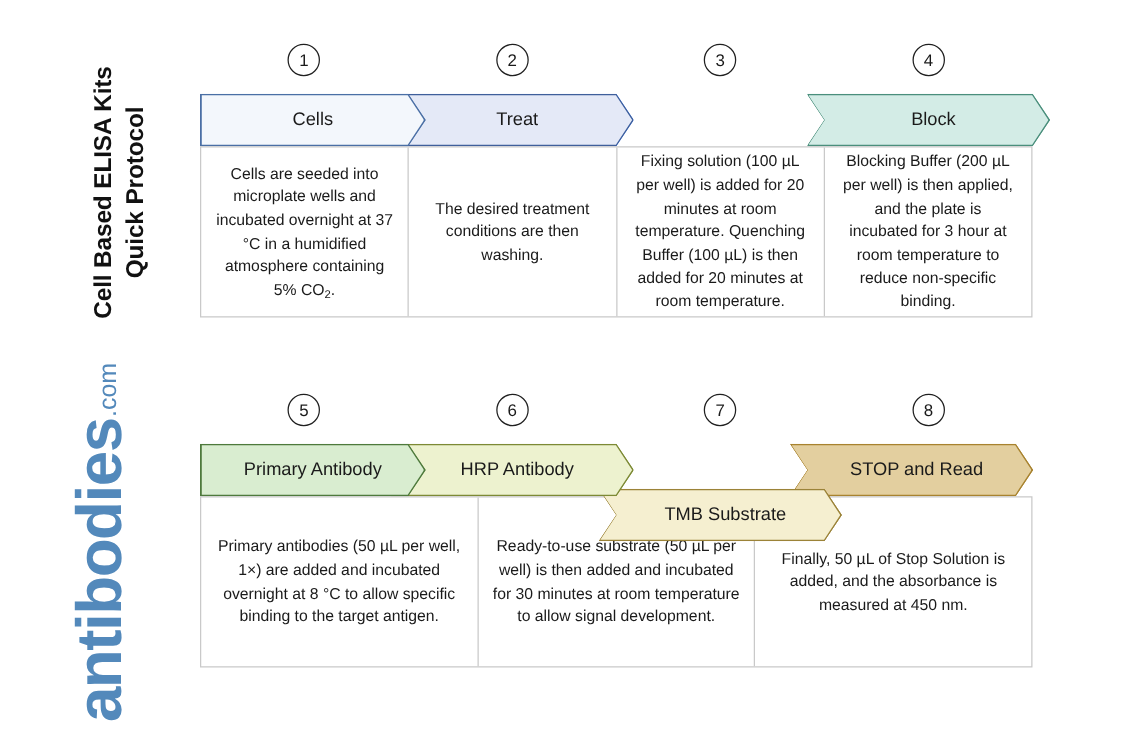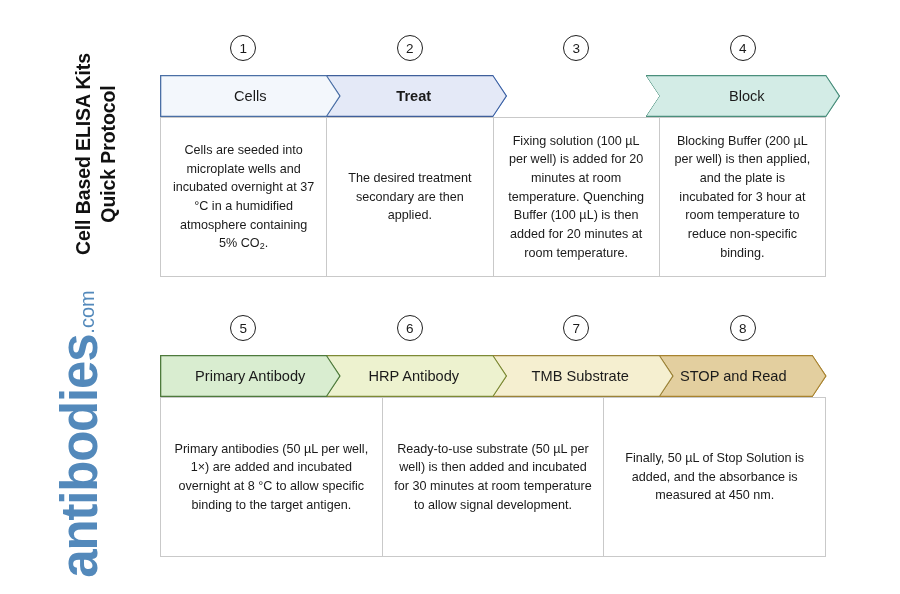--- a/index.html
+++ b/index.html
@@ -52,21 +52,21 @@
     font-size:14.6px;color:#1a1a1a;box-sizing:border-box;
     -webkit-clip-path:polygon(0 0,calc(100% - 14px) 0,100% 50%,calc(100% - 14px) 100%,0 100%,14px 50%);
     clip-path:polygon(0 0,calc(100% - 14px) 0,100% 50%,calc(100% - 14px) 100%,0 100%,14px 50%);
   }
   .chev.first{
     -webkit-clip-path:polygon(0 0,calc(100% - 14px) 0,100% 50%,calc(100% - 14px) 100%,0 100%);
     clip-path:polygon(0 0,calc(100% - 14px) 0,100% 50%,calc(100% - 14px) 100%,0 100%);
   }
   .chev-label{position:relative;z-index:2;padding:0 6px;text-align:center;}
 
-  .bodies{position:relative;width:666px;height:160px;
+  .bodies{position:relative;width:666px;height:137px;
     border:1px solid #c9c9c9;box-sizing:border-box;background:#fff;
     display:flex;}
   .body-cell{
     flex:1 1 0;box-sizing:border-box;border-right:1px solid #c9c9c9;
     display:flex;align-items:center;justify-content:center;
     padding:6px 11px;
   }
   .body-cell:last-child{border-right:none;}
   .body-text{
     font-size:12.6px;line-height:1.48;text-align:center;color:#1a1a1a;
@@ -92,37 +92,37 @@
         <div class="num-circle" style="left: 236.75px;">2</div>
         <div class="num-circle" style="left: 403.25px;">3</div>
         <div class="num-circle" style="left: 569.75px;">4</div>
       </div>
     <div class="chev-band">
         <div class="chev first" style="left: 0px; width: 180.5px; background: rgb(74, 111, 165); z-index: 4;">
           <div style="position: absolute; inset: 0px; background: rgb(74, 111, 165);"></div>
           <div style="position: absolute; inset: 1.3px; background: rgb(243, 247, 252); clip-path: polygon(0px 0px, calc(100% - 13px) 0px, 100% 50%, calc(100% - 13px) 100%, 0px 100%);"></div>
           <div class="chev-label" style="position: absolute; inset: 0px; display: flex; align-items: center; justify-content: center;">Cells</div>
         </div>
-        <div class="chev" style="left: 152.5px; width: 194.5px; background: #3b82f6; z-index: 3; font-weight: bold;">
+        <div class="chev" style="left: 152.5px; width: 194.5px; background: #3b82f6; z-index: 3;">
           <div style="position: absolute; inset: 0px; background: rgb(63, 95, 155);"></div>
           <div style="position: absolute; inset: 1.3px; background: rgb(228, 233, 247); clip-path: polygon(0px 0px, calc(100% - 13px) 0px, 100% 50%, calc(100% - 13px) 100%, 0px 100%, 13px 50%);"></div>
           <div class="chev-label" style="position: absolute; inset: 0px; display: flex; align-items: center; justify-content: center; padding-left: 14px;">Treat</div>
         </div>
         <div class="chev" style="left: 485.5px; width: 194.5px; background: rgb(74, 143, 124); z-index: 1;">
           <div style="position: absolute; inset: 0px; background: rgb(74, 143, 124);"></div>
           <div style="position: absolute; inset: 1.3px; background: rgb(211, 236, 230); clip-path: polygon(0px 0px, calc(100% - 13px) 0px, 100% 50%, calc(100% - 13px) 100%, 0px 100%, 13px 50%);"></div>
           <div class="chev-label" style="position: absolute; inset: 0px; display: flex; align-items: center; justify-content: center; padding-left: 14px;">Block</div>
         </div>
       </div>
     <div class="bodies">
         <div class="body-cell">
           <div class="body-text">Cells are seeded into microplate wells and incubated overnight at 37 °C in a humidified atmosphere containing 5% CO<sub>2</sub>.</div>
         </div>
         <div class="body-cell">
-          <div class="body-text">The desired treatment secondary are then applied.</div>
+          <div class="body-text">The desired treatment conditions are then washing.</div>
         </div>
         <div class="body-cell">
           <div class="body-text">Fixing solution (100 µL per well) is added for 20 minutes at room temperature. Quenching Buffer (100 µL) is then added for 20 minutes at room temperature.</div>
         </div>
         <div class="body-cell">
           <div class="body-text">Blocking Buffer (200 µL per well) is then applied, and the plate is incubated for 3 hour at room temperature to reduce non-specific binding.</div>
         </div>
       </div>
   </div>
 
@@ -137,21 +137,21 @@
         <div class="chev first" style="left: 0px; width: 180.5px; background: rgb(78, 122, 60); z-index: 4;">
           <div style="position: absolute; inset: 0px; background: rgb(78, 122, 60);"></div>
           <div style="position: absolute; inset: 1.3px; background: rgb(217, 237, 208); clip-path: polygon(0px 0px, calc(100% - 13px) 0px, 100% 50%, calc(100% - 13px) 100%, 0px 100%);"></div>
           <div class="chev-label" style="position: absolute; inset: 0px; display: flex; align-items: center; justify-content: center;">Primary Antibody</div>
         </div>
         <div class="chev" style="left: 152.5px; width: 194.5px; background: rgb(125, 138, 53); z-index: 3;">
           <div style="position: absolute; inset: 0px; background: rgb(125, 138, 53);"></div>
           <div style="position: absolute; inset: 1.3px; background: rgb(237, 242, 207); clip-path: polygon(0px 0px, calc(100% - 13px) 0px, 100% 50%, calc(100% - 13px) 100%, 0px 100%, 13px 50%);"></div>
           <div class="chev-label" style="position: absolute; inset: 0px; display: flex; align-items: center; justify-content: center; padding-left: 14px;">HRP Antibody</div>
         </div>
-        <div class="chev" style="left: 319px; width: 194.5px; background: rgb(155, 131, 56); z-index: 2;">
+        <div class="chev" style="left: 319px; width: 194.5px; background: rgb(155, 131, 56); z-index: 2; margin-top: 36px;">
           <div style="position: absolute; inset: 0px; background: rgb(155, 131, 56);"></div>
           <div style="position: absolute; inset: 1.3px; background: rgb(245, 239, 208); clip-path: polygon(0px 0px, calc(100% - 13px) 0px, 100% 50%, calc(100% - 13px) 100%, 0px 100%, 13px 50%);"></div>
           <div class="chev-label" style="position: absolute; inset: 0px; display: flex; align-items: center; justify-content: center; padding-left: 14px;">TMB Substrate</div>
         </div>
         <div class="chev" style="left: 472px; width: 194.5px; background: rgb(168, 131, 47); z-index: 1;">
           <div style="position: absolute; inset: 0px; background: rgb(168, 131, 47);"></div>
           <div style="position: absolute; inset: 1.3px; background: rgb(227, 207, 159); clip-path: polygon(0px 0px, calc(100% - 13px) 0px, 100% 50%, calc(100% - 13px) 100%, 0px 100%, 13px 50%);"></div>
           <div class="chev-label" style="position: absolute; inset: 0px; display: flex; align-items: center; justify-content: center; padding-left: 14px;">STOP and Read</div>
         </div>
       </div>

